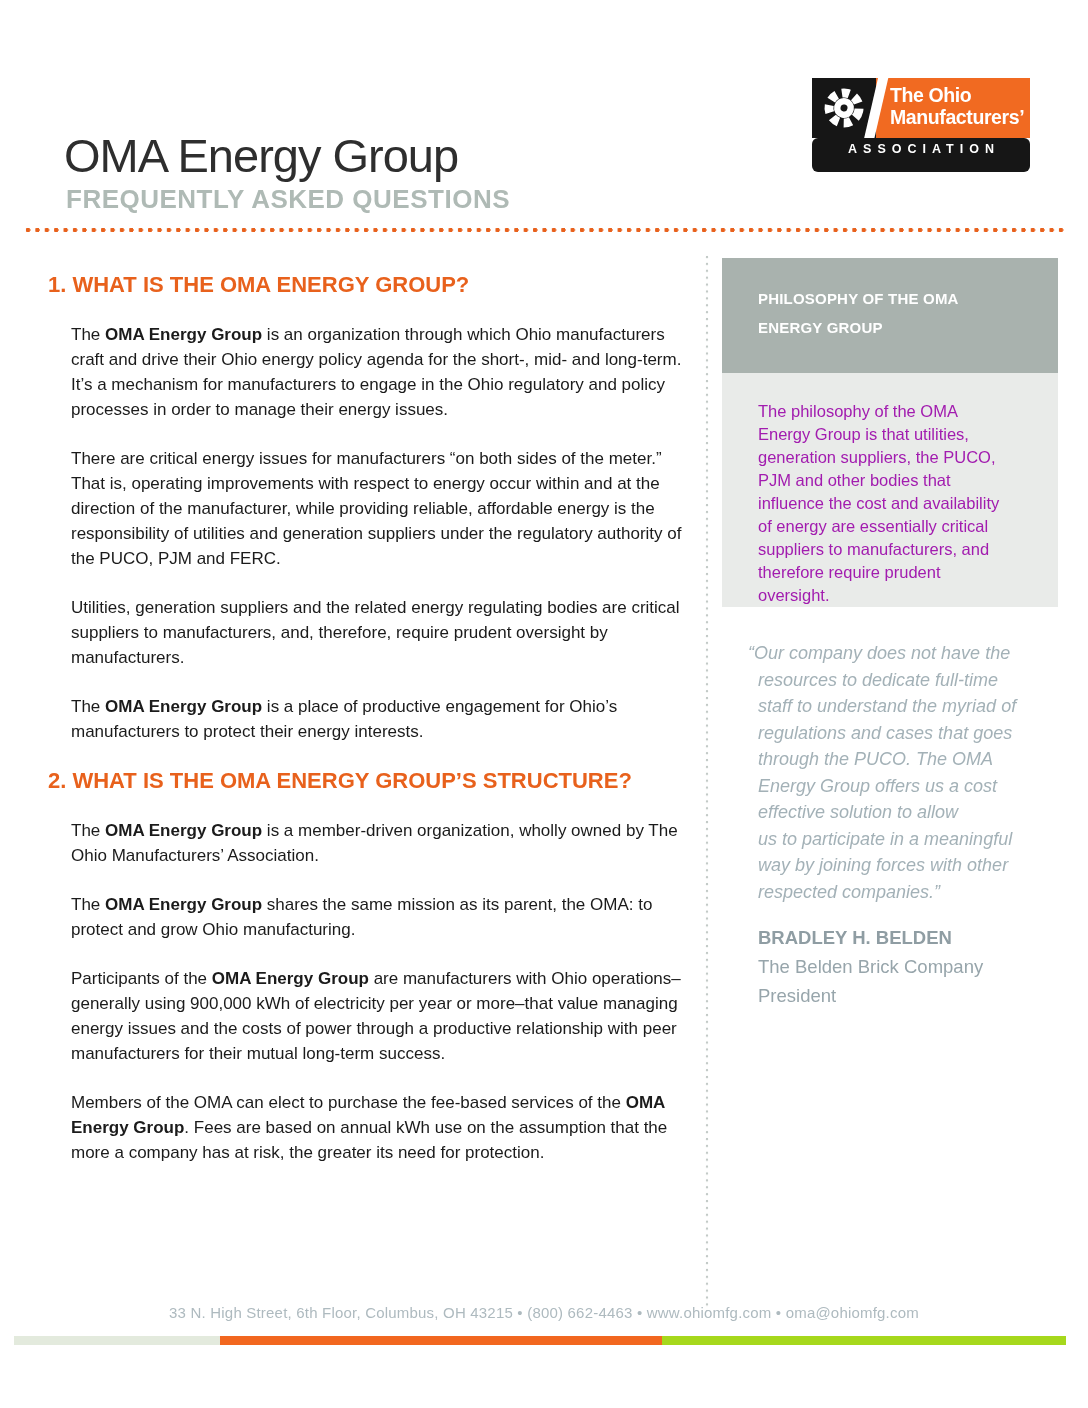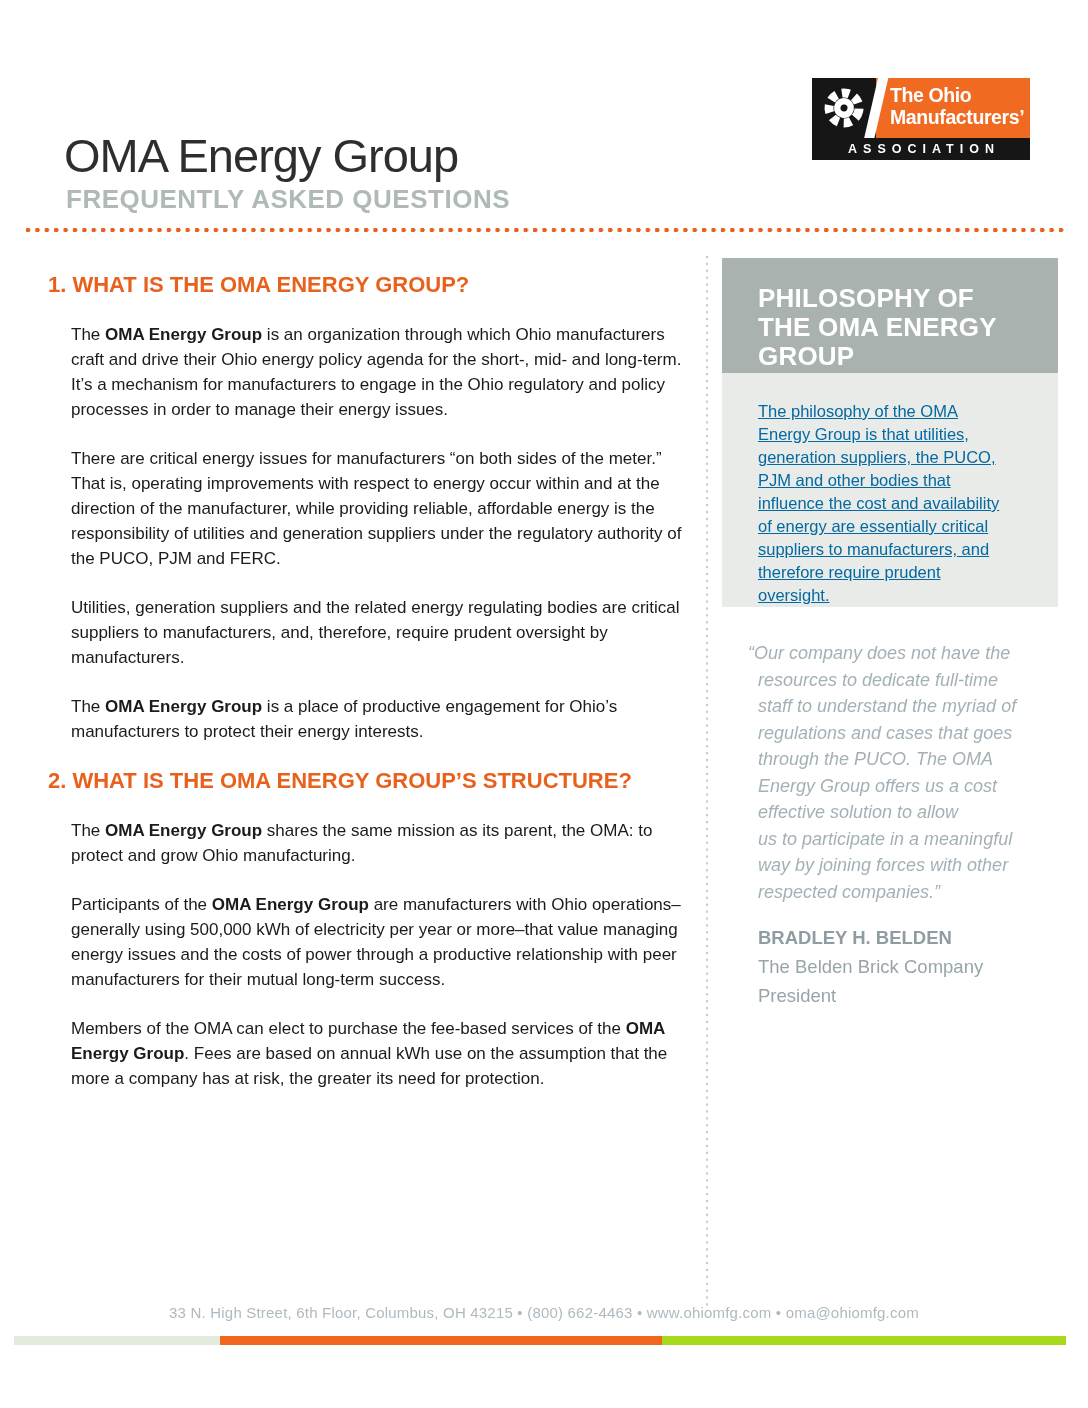--- a/index.html
+++ b/index.html
@@ -9,22 +9,22 @@
     color:var(--body-text,#1b1b1b);
   }
   
   .logo{position:absolute;left:812px;top:78px;width:218px;}
   .logo-top{position:relative;height:60px;background:var(--logo-orange,#f16a21);overflow:hidden;padding-left:10px;}
   .logo-gear-box{position:absolute;left:0;top:0;width:64px;height:60px;background:var(--logo-black,#161616);}
   .logo-gear-box svg{position:absolute;left:9px;top:7px;transform:rotate(12deg);}
   .logo-slash{position:absolute;left:59px;top:-8px;width:10px;height:78px;background:#fff;transform:rotate(13deg);}
   .logo-text{position:absolute;left:78px;top:6px;color:#fff;font-weight:bold;
     font-size:19.5px;line-height:22px;letter-spacing:-0.4px;white-space:nowrap;}
-  .logo-bottom{height:22px;background:var(--logo-black,#161616);color:#fff;font-size:12.5px;
-    font-weight:bold;letter-spacing:6px;line-height:22px;text-align:center;text-indent:6px;}
+  .logo-bottom{height:34px;background:var(--logo-black,#161616);color:#fff;font-size:12.5px;
+    font-weight:bold;letter-spacing:6px;line-height:22px;text-align:center;text-indent:6px;border-radius:6px;}
   
   .doc-title{position:absolute;left:64px;top:128px;font-size:47px;letter-spacing:-1px;
     color:var(--title-gray,#2e2e2e);}
   .doc-subtitle{position:absolute;left:66px;top:184px;font-size:26px;font-weight:bold;
     letter-spacing:.5px;color:var(--subtitle-gray,#afbab5);}
   .dotted-sep{position:absolute;left:25px;right:24px;top:227px;height:6px;
     background-image:radial-gradient(circle at 3px 3px,var(--accent-orange,#e8611c) 2.1px,transparent 2.5px);
     background-size:9.4px 6px;background-repeat:repeat-x;}
   
   .left-col{position:absolute;left:48px;top:272px;width:648px;}
@@ -34,24 +34,24 @@
     color:var(--body-text,#1b1b1b);}
   .section-2{margin-top:18px;}
   
   .v-divider{position:absolute;left:705px;top:255px;width:4px;height:1056px;
     background-image:radial-gradient(circle at 2px 2px,var(--divider-dot,#c3cac7) 1.2px,transparent 1.6px);
     background-size:4px 6.9px;background-repeat:repeat-y;}
   
   .sidebar{position:absolute;left:722px;top:258px;width:336px;}
   .panel-header{box-sizing:border-box;min-height:115px;background:var(--panel-header-bg,#a9b2ae);
     padding:26px 20px 0 36px;}
-  .panel-header h3{margin:0;max-width:245px;font-size:26px;line-height:29px;color:#fff;
+  .panel-header h3{margin:0;max-width:245px;font-size:15px;line-height:29px;color:#fff;
     letter-spacing:.2px;}
   .panel-body{box-sizing:border-box;min-height:227px;background:var(--panel-body-bg,#e9ebe9);
-    padding:27px 56px 0 36px;font-size:16.5px;line-height:23px;color:#0369a1;text-decoration:underline;}
+    padding:27px 56px 0 36px;font-size:16.5px;line-height:23px;color:#a21caf;}
   .quote{margin:33px 0 0 26px;padding-left:10px;text-indent:-10px;width:300px;
     font-size:18px;line-height:26.5px;font-style:italic;color:var(--quote-gray,#a3b1b7);
     white-space:pre-line;}
   .attribution{margin:18px 0 0 36px;font-size:18.5px;line-height:29px;
     color:var(--attr-gray2,#97a5ab);}
   .attr-name{font-weight:bold;color:var(--attr-gray,#8f9da3);}
   
   .footer-bar{position:absolute;left:14px;top:1336px;height:9px;display:flex;}
   .seg-pale{width:206px;background:var(--bar-pale,#e3eadd);}
   .seg-orange{width:442px;background:var(--bar-orange,#f2671f);}
@@ -89,22 +89,23 @@
   <div class="left-col">
     <section>
       <h2 class="q-heading">1. WHAT IS THE OMA ENERGY GROUP?</h2>
       <p><span>The </span><b>OMA Energy Group</b><span> is an organization through which Ohio manufacturers craft and drive their Ohio energy policy agenda for the short-, mid- and long-term. It’s a mechanism for manufacturers to engage in the Ohio regulatory and policy processes in order to manage their energy issues.</span></p>
       <p><span>There are critical energy issues for manufacturers “on both sides of the meter.” That is, operating improvements with respect to energy occur within and at the direction of the manufacturer, while providing reliable, affordable energy is the responsibility of utilities and generation suppliers under the regulatory authority of the PUCO, PJM and FERC.</span></p>
       <p><span>Utilities, generation suppliers and the related energy regulating bodies are critical suppliers to manufacturers, and, therefore, require prudent oversight by manufacturers.</span></p>
       <p><span>The </span><b>OMA Energy Group</b><span> is a place of productive engagement for Ohio’s manufacturers to protect their energy interests.</span></p>
     </section>
     <section class="section-2">
       <h2 class="q-heading">2. WHAT IS THE OMA ENERGY GROUP’S STRUCTURE?</h2>
+      <p><span>The </span><b>OMA Energy Group</b><span> is a member-driven organization, wholly owned by The Ohio Manufacturers’ Association.</span></p>
       <p><span>The </span><b>OMA Energy Group</b><span> shares the same mission as its parent, the OMA: to protect and grow Ohio manufacturing.</span></p>
-      <p><span>Participants of the </span><b>OMA Energy Group</b><span> are manufacturers with Ohio operations–generally using 500,000 kWh of electricity per year or more–that value managing energy issues and the costs of power through a productive relationship with peer manufacturers for their mutual long-term success.</span></p>
+      <p><span>Participants of the </span><b>OMA Energy Group</b><span> are manufacturers with Ohio operations–generally using 900,000 kWh of electricity per year or more–that value managing energy issues and the costs of power through a productive relationship with peer manufacturers for their mutual long-term success.</span></p>
       <p><span>Members of the OMA can elect to purchase the fee-based services of the </span><b>OMA Energy Group</b><span>. Fees are based on annual kWh use on the assumption that the more a company has at risk, the greater its need for protection.</span></p>
     </section>
   </div>
 
   <div class="v-divider"></div>
 
   <aside class="sidebar">
     <div class="panel-header">
       <h3>PHILOSOPHY OF THE OMA ENERGY GROUP</h3>
     </div>

